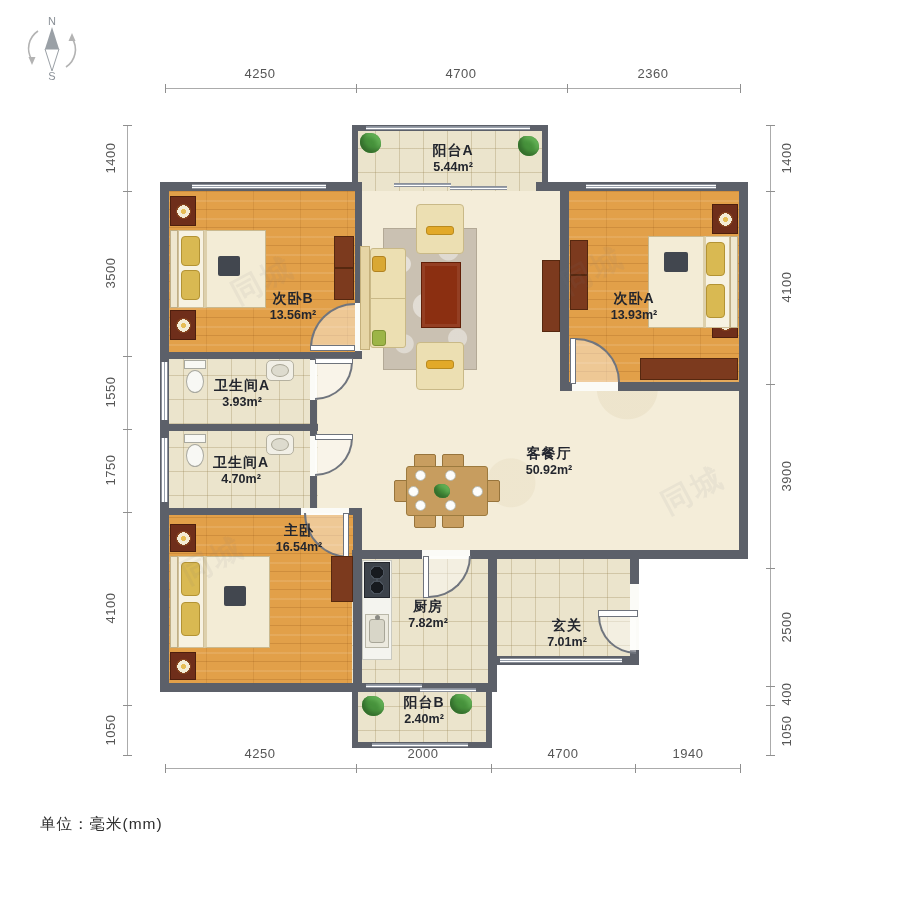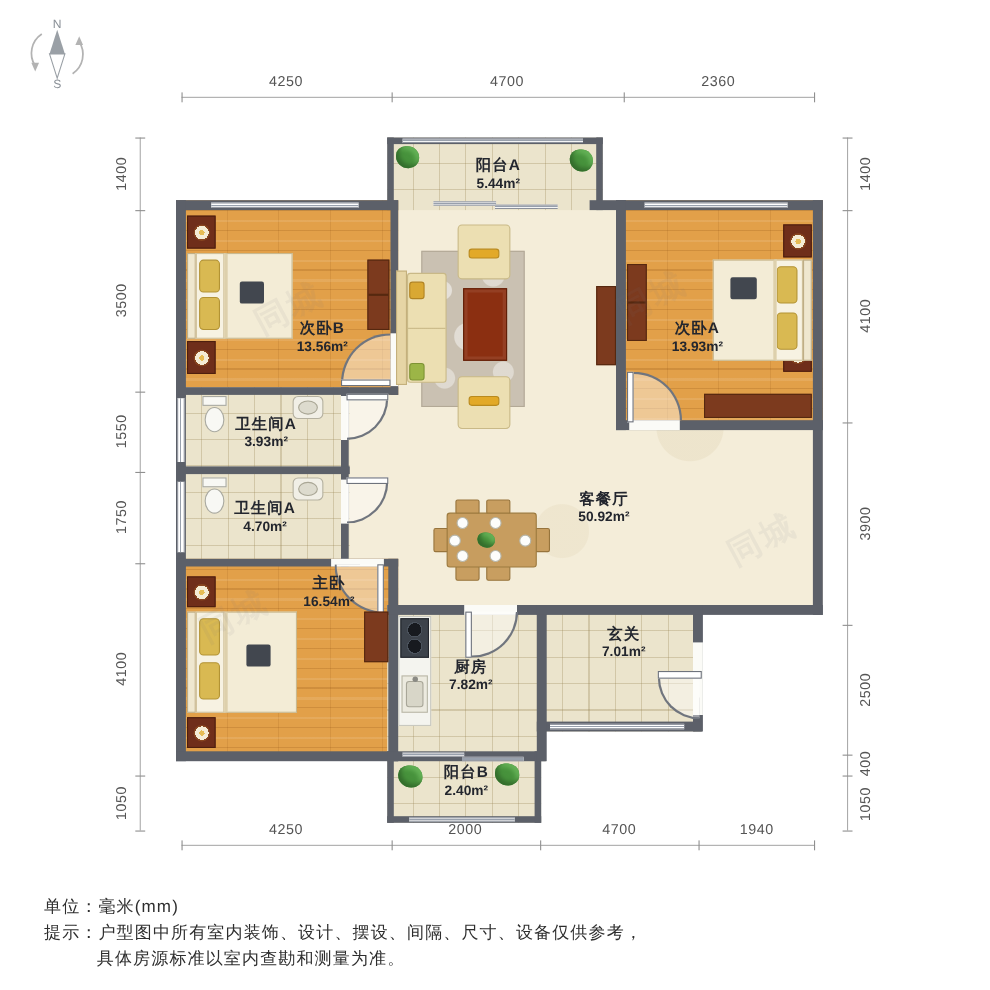--- a/index.html
+++ b/index.html
@@ -338,37 +338,31 @@
     <span class="room-area">50.92m²</span>
   </div>
   <div class="room-label" style="left:299px;top:538px">
     <span class="room-name">主卧</span>
     <span class="room-area">16.54m²</span>
   </div>
   <div class="room-label" style="left:428px;top:614px">
     <span class="room-name">厨房</span>
     <span class="room-area">7.82m²</span>
   </div>
-  <div class="room-label" style="left:567px;top:584px">
+  <div class="room-label" style="left:567px;top:633px">
     <span class="room-name">玄关</span>
     <span class="room-area">7.01m²</span>
   </div>
   <div class="room-label" style="left:424px;top:710px">
     <span class="room-name">阳台B</span>
     <span class="room-area">2.40m²</span>
   </div>
 
   <span class="wm" style="left:230px;top:260px">同城</span>
   <span class="wm" style="left:560px;top:250px">同城</span>
   <span class="wm" style="left:180px;top:540px">同城</span>
   <span class="wm" style="left:660px;top:470px">同城</span>
 
   <div class="note" style="left:40px;top:814px">
     <span>单位：</span><span>毫米(mm)</span>
   </div>
-  <div class="note" style="left:40px;top:838px">
-    <span>提示：</span><span>户型图中所有室内装饰、设计、摆设、间隔、尺寸、设备仅供参考，</span>
-  </div>
-  <div class="note" style="left:88px;top:861px">
-    <span>具体房源标准以室内查勘和测量为准。</span>
-  </div>
 
 </div>
 
 </body></html>

